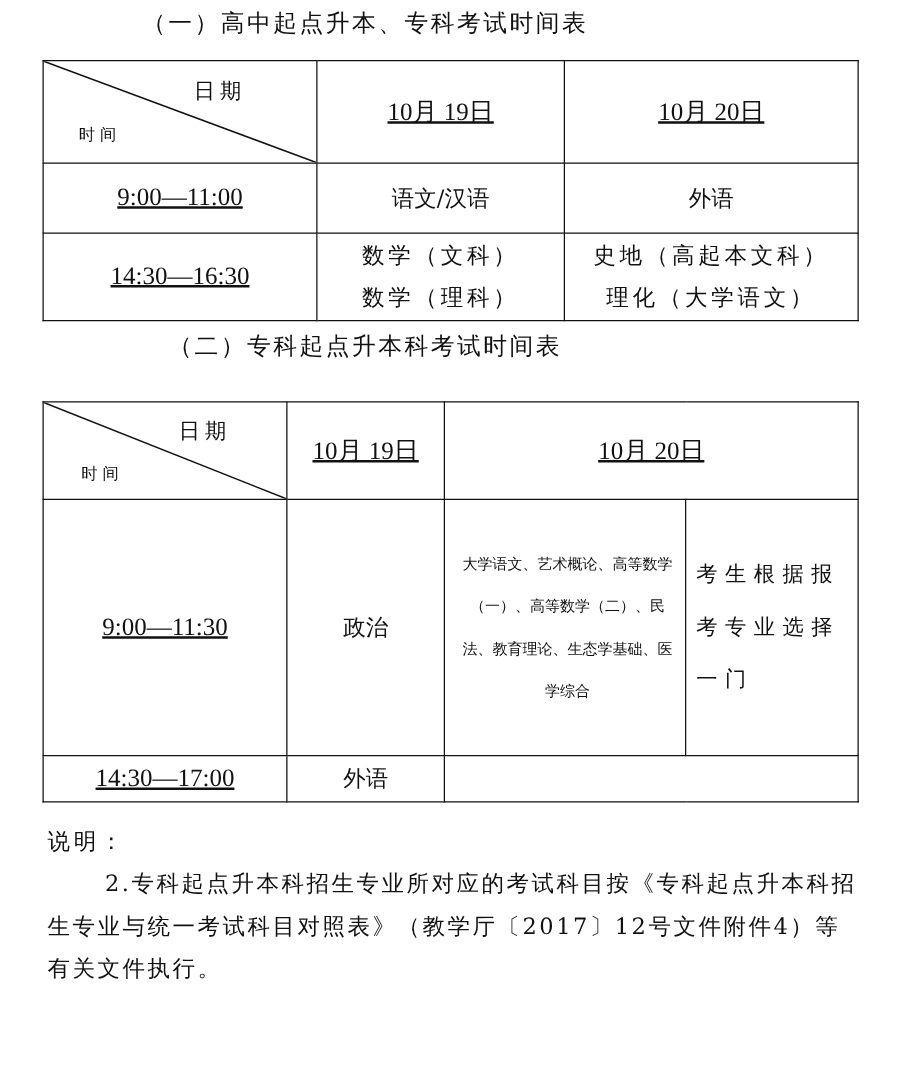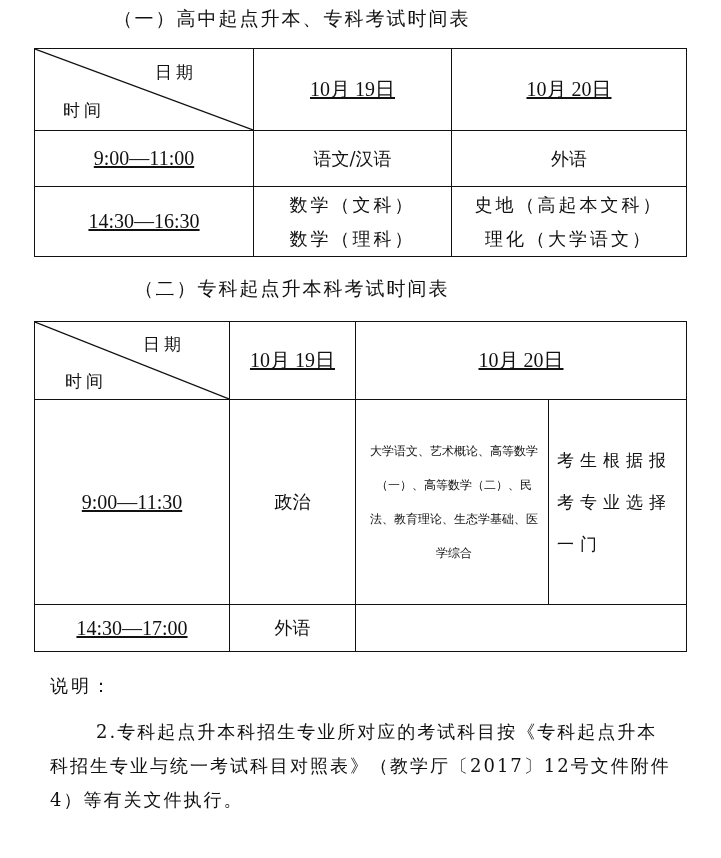--- a/index.html
+++ b/index.html
@@ -17,26 +17,26 @@
     font-size:18px;
     border-radius:27px;
   }
   table.sched td {
     border:1.6px solid #111; text-align:center; vertical-align:middle; padding:0;
   }
   .num { font-family:"Liberation Serif", serif; font-size:20px;text-decoration:underline; }
   .diag { position:relative; }
   .diag svg { position:absolute; left:0; top:0; width:100%; height:100%; }
   .diag .date-lbl { position:absolute; font-size:17px; letter-spacing:4px; }
-  .diag .time-lbl { position:absolute; font-size:17px; letter-spacing:4px; }
+  .diag .time-lbl { position:absolute; font-size:13px; letter-spacing:4px; }
   .line2 { display:block; line-height:34px; letter-spacing:3px; }
   .subj-list { text-align:center; padding:0 6px 0 10px !important; line-height:34px; font-size:12px; }
   .choose { text-align:left !important; padding:0 6px 0 8px !important; line-height:42px; font-size:17px; letter-spacing:6px; }
   .notes { position:absolute; left:38px; width:650px; font-size:18px; line-height:34px; }
-  .notes p { margin:12px; }
+  .notes p { margin:0; }
   .indent { text-indent:46px; letter-spacing:2px; }
 </style>
 </head>
 <body>
 
 <div class="title" style="top:6px;">（一）高中起点升本、专科考试时间表</div>
 
 <table class="sched" style="left:34px; top:48px; width:652px;">
   <colgroup>
       <col style="width:219px">
@@ -67,21 +67,21 @@
       <span class="line2">数学（理科）</span>
     </td>
     <td>
       <span class="line2">史地（高起本文科）</span>
       <span class="line2">理化（大学语文）</span>
     </td>
   </tr>
 </tbody>
   </table>
 
-<div class="title" style="top:276px;">（二）专科起点升本科考试时间表</div>
+<div class="title" style="top:264px;">（二）专科起点升本科考试时间表</div>
 
 <table class="sched" style="left:34px; top:321px; width:652px;">
   <colgroup>
       <col style="width:195px">
       <col style="width:126px">
       <col style="width:193px">
       <col style="width:138px">
     </colgroup>
   <tbody>
       <tr style="height:78px;">
@@ -94,21 +94,21 @@
     </td>
     <td class="num">10月 19日</td>
     <td class="num" colspan="2">10月 20日</td>
   </tr>
   <tr style="height:205px;">
     <td class="num">9:00—11:30</td>
     <td>政治</td>
     <td class="subj-list">大学语文、艺术概论、高等数学（一）、高等数学（二）、民法、教育理论、生态学基础、医学综合</td>
     <td class="choose">考生根据报考专业选择一门</td>
   </tr>
-  <tr style="height:47px;">
+  <tr style="height:37px;">
     <td class="num">14:30—17:00</td>
     <td>外语</td>
     <td colspan="2"></td>
   </tr>
 </tbody>
   </table>
 
 <div class="notes" style="top:657px;">
   <p style="letter-spacing:3px;">说明：</p>
   <p class="indent">2.专科起点升本科招生专业所对应的考试科目按《专科起点升本科招生专业与统一考试科目对照表》（教学厅〔2017〕12号文件附件4）等有关文件执行。</p>

